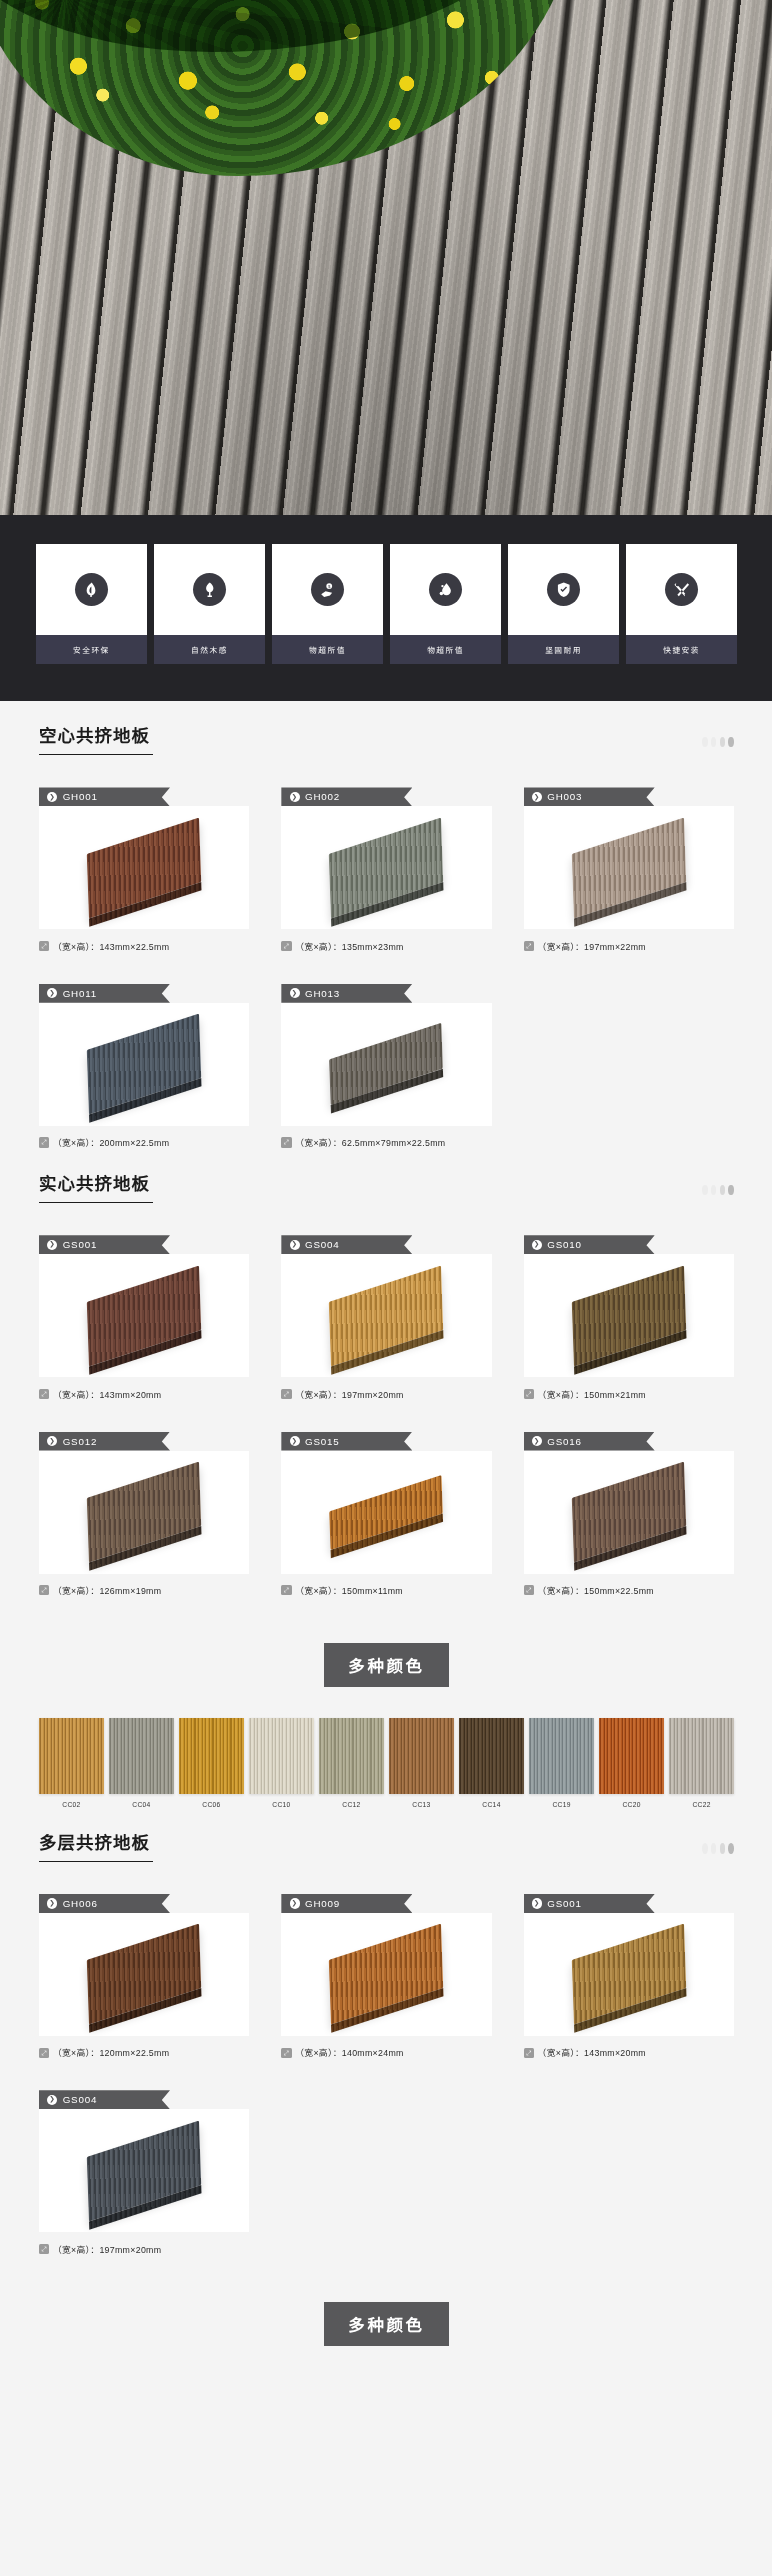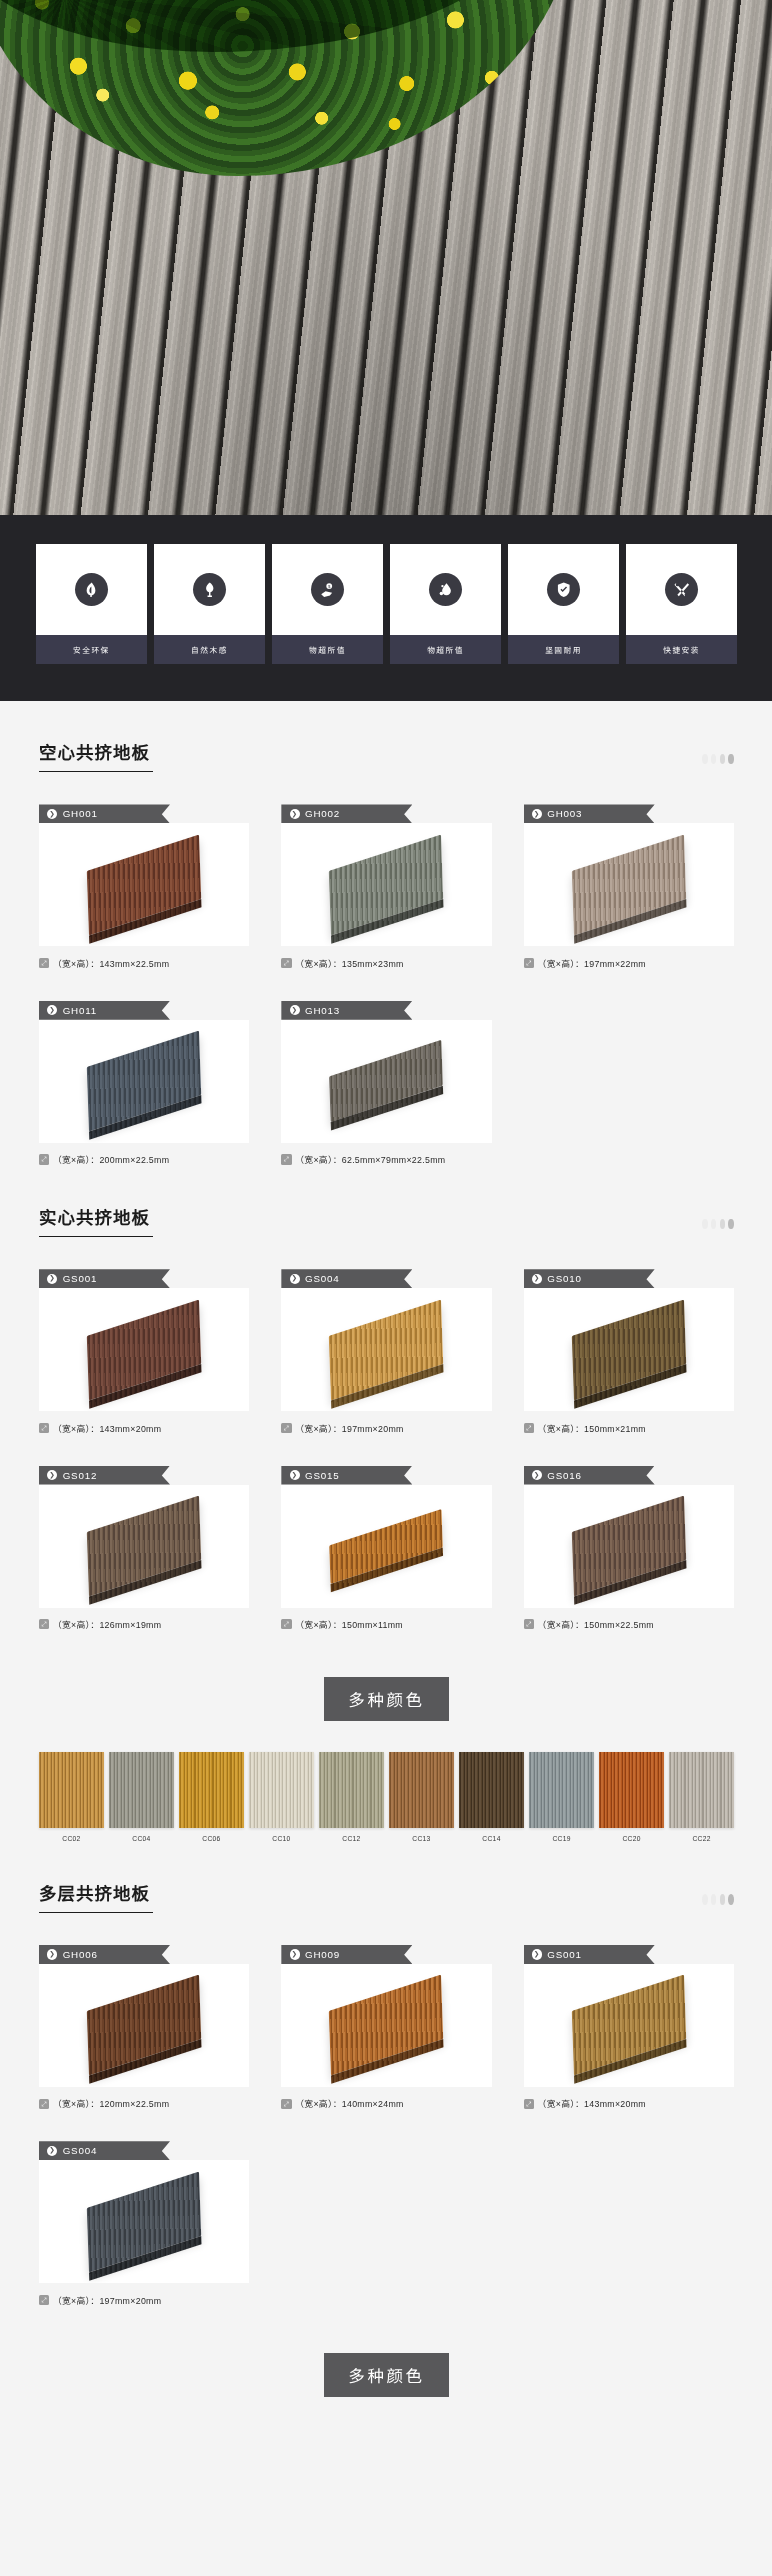--- a/index.html
+++ b/index.html
@@ -82,21 +82,21 @@
   .feature-label {
     background: #3b3b4d; color: #fff;
     text-align: center; font-size: 7.7px; letter-spacing: 1.5px;
     padding: 8.8px 0 9.3px 0;
   }
 
   
   .section { padding: 0 39px; }
   .section-head {
     display: flex; align-items: flex-end; justify-content: space-between;
-    padding-top: 38px; padding-bottom: 4.1px;
+    padding-top: 21px; padding-bottom: 4.1px;
   }
   .section-title {
     font-size: 17.5px; font-weight: 700; letter-spacing: 1px; color: #1c1c1c;
     padding-bottom: 7.2px; border-bottom: 1.5px solid #1c1c1c;
     display: inline-block; padding-right: 3.1px;
   }
   .section-dots { display: flex; gap: 3.1px; padding-bottom: 8.2px; }
   .section-dots i { width: 5.7px; height: 10.3px; border-radius: 50%; background: #ececec; display:block; }
   .section-dots i:nth-child(3) { background: #d9d9d9; }
   .section-dots i:nth-child(4) { background: #b9b9b9; }
@@ -142,21 +142,21 @@
   .dim-icon {
     width: 10.3px; height: 10.3px; background: #9a9a9a; color: #fff;
     border-radius: 1.5px; font-size: 6.2px;
     display: inline-flex; align-items: center; justify-content: center;
   }
 
   
   .color-banner { text-align: center; padding-top: 46px; }
   .color-banner-box {
     display: inline-block; background: #58585a; color: #fff;
-    font-size: 16.5px; font-weight: 400; letter-spacing: 2.6px;
+    font-size: 16.5px; font-weight: 700; letter-spacing: 2.6px;
     padding: 10.3px 24px;
   }
   .swatch-row { display: flex; gap: 5.2px; justify-content: center; padding: 31px 0 0 0; }
   .swatch { flex: 1; }
   .swatch-chip { width: 100%; height: 76px; box-shadow: 0 1px 2.6px rgba(0,0,0,.12); }
   .swatch-code { text-align: center; font-size: 6.7px; color: #333; padding-top: 6.2px; letter-spacing: 0.3px; }
 </style>
 </head>
 <body>
 

